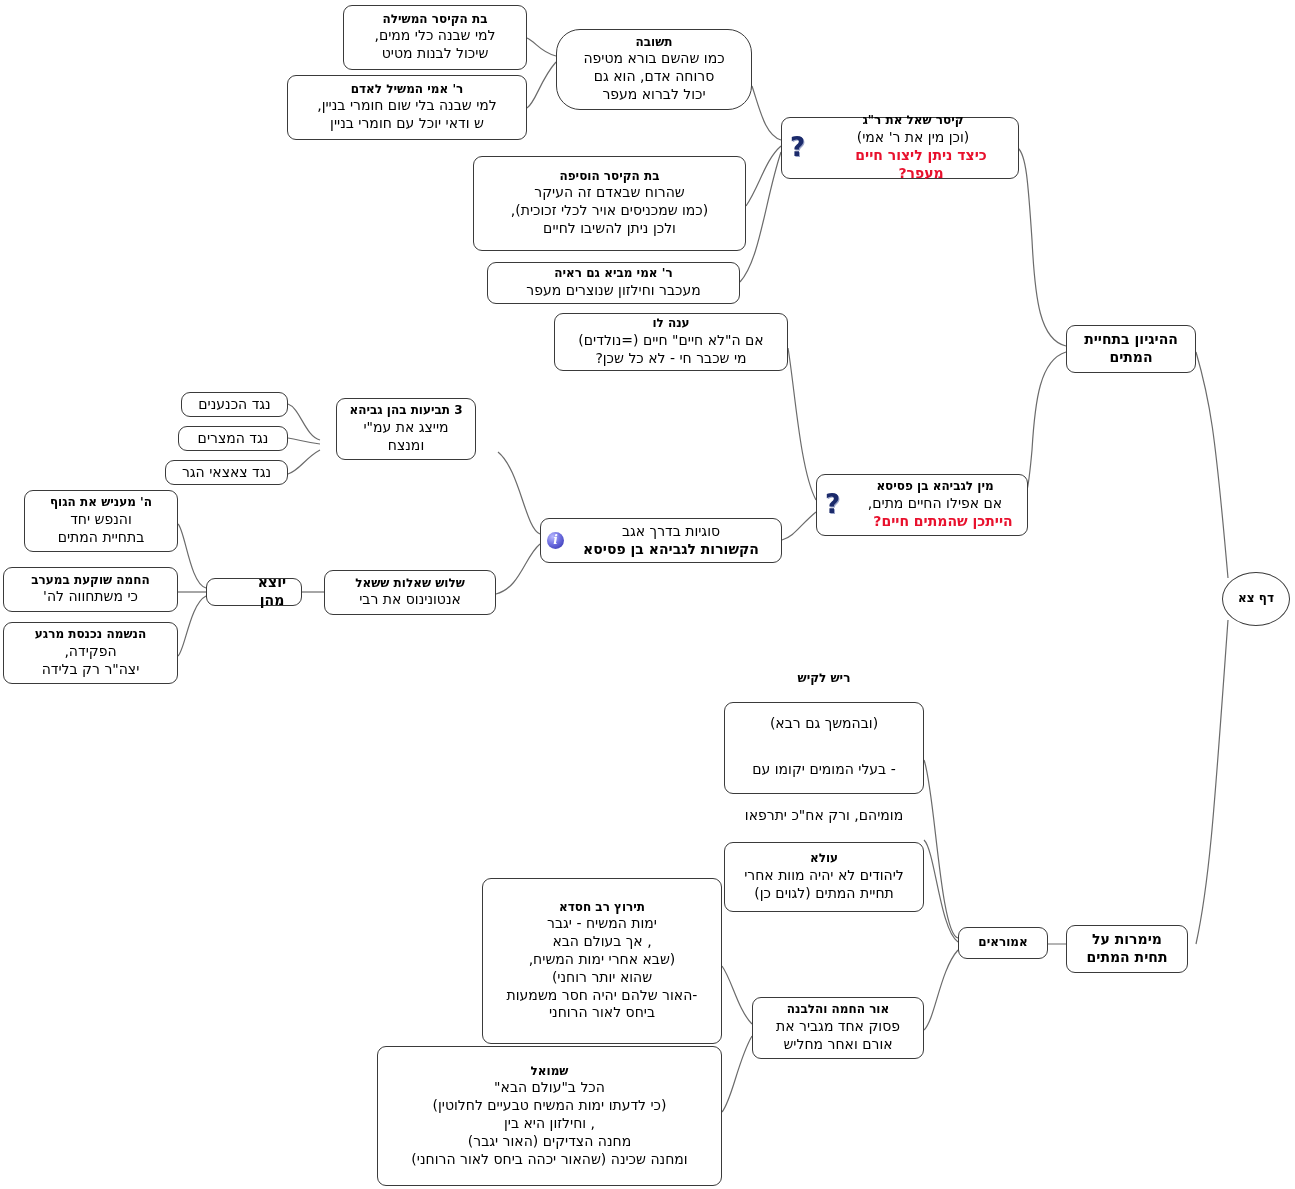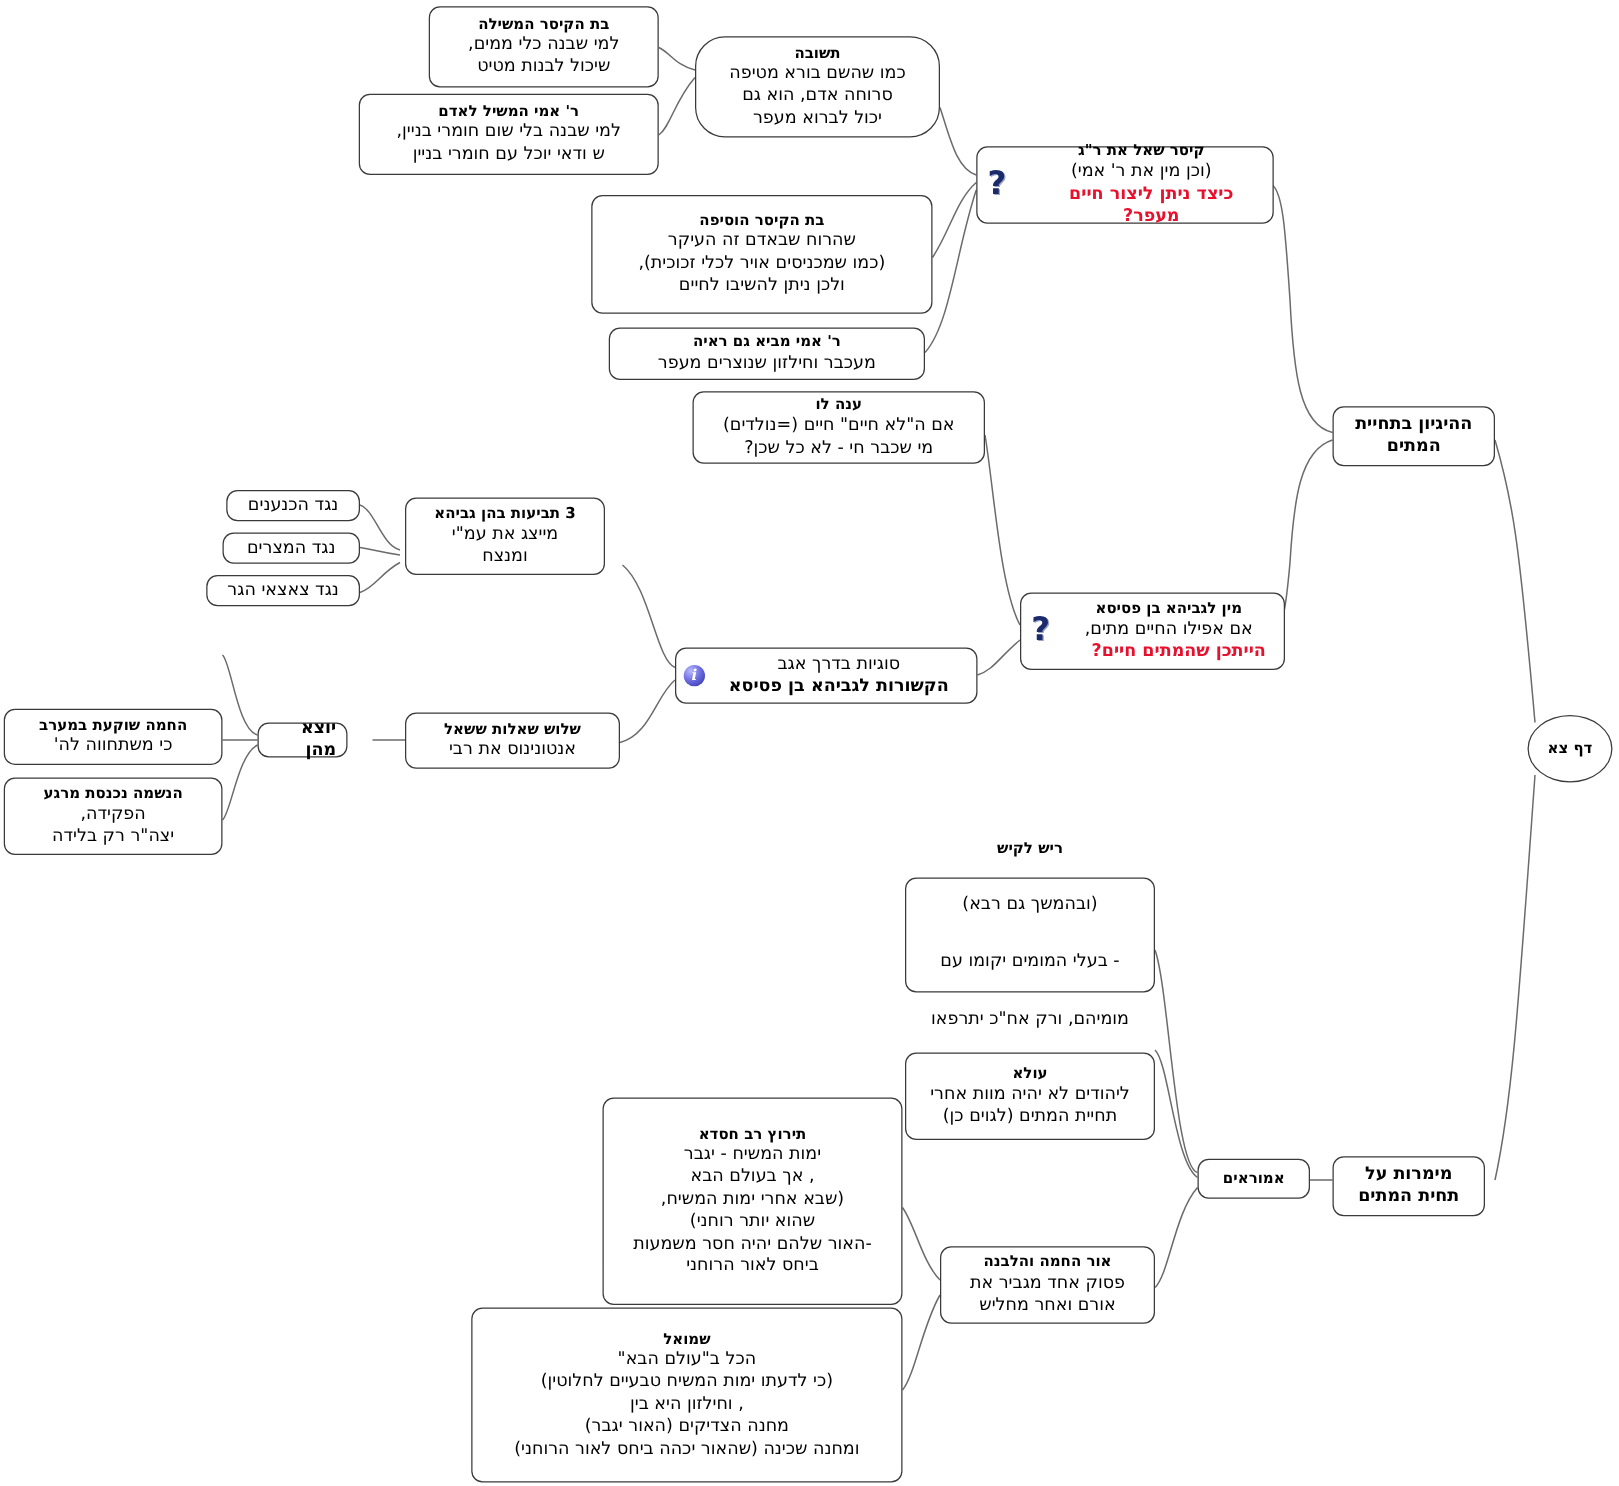--- a/index.html
+++ b/index.html
@@ -209,45 +209,50 @@
     <div class="line">אם ה"לא חיים" חיים (=נולדים)</div>
     <div class="line">מי שכבר חי - לא כל שכן?</div>
   </div>
 
   <div class="node" style="left:540px; top:518px; width:242px; height:45px; padding-left:28px;">
     <span class="ico infoico" style="left:6px; top:13px;">i</span>
     <div class="line">סוגיות בדרך אגב</div>
     <div class="line" style="font-weight:bold">הקשורות  לגביהא בן פסיסא</div>
   </div>
 
-  <div class="node" style="left:324px; top:398px; width:160px; height:62px;align-items:center;">
+  <div class="node" style="left:336px; top:398px; width:140px; height:62px;align-items:center;">
     <div class="title">3 תביעות בהן גביהא</div>
     <div class="line">מייצג את עמ"י</div>
     <div class="line">ומנצח</div>
   </div>
 
   <div class="node plain" style="left:181px; top:392px; width:107px; height:25px;">
     <div class="line" style="font-weight:normal">נגד הכנענים</div>
   </div>
   <div class="node plain" style="left:178px; top:426px; width:110px; height:25px;">
     <div class="line" style="font-weight:normal">נגד המצרים</div>
   </div>
   <div class="node plain" style="left:165px; top:460px; width:123px; height:25px;">
     <div class="line" style="font-weight:normal">נגד צאצאי הגר</div>
   </div>
 
   <div class="node" style="left:324px; top:570px; width:172px; height:45px;">
     <div class="title">שלוש שאלות ששאל</div>
     <div class="line">אנטונינוס את רבי</div>
   </div>
 
-  <div class="node plain" style="left:206px; top:578px; width:72px; height:28px;padding-left:44px;">
+  <div class="node plain" style="left:206px; top:578px; width:96px; height:28px;padding-left:44px;">
     <div class="line" style="font-weight:bold">יוצא מהן</div>
   </div>
 
+  <div class="node" style="left:24px; top:490px; width:154px; height:62px;">
+    <div class="title">ה' מעניש את הגוף</div>
+    <div class="line">והנפש יחד</div>
+    <div class="line">בתחיית המתים</div>
+  </div>
 
   <div class="node" style="left:3px; top:567px; width:175px; height:45px;">
     <div class="title">החמה שוקעת במערב</div>
     <div class="line">כי משתחווה לה'</div>
   </div>
 
   <div class="node" style="left:3px; top:622px; width:175px; height:62px;">
     <div class="title">הנשמה נכנסת מרגע</div>
     <div class="line">הפקידה,</div>
     <div class="line">יצה"ר רק בלידה</div>

